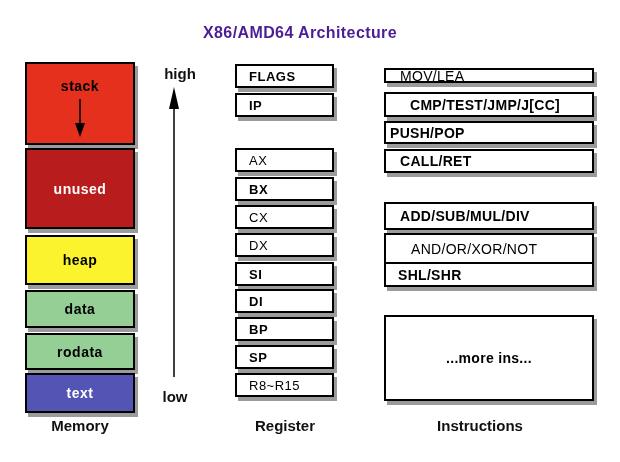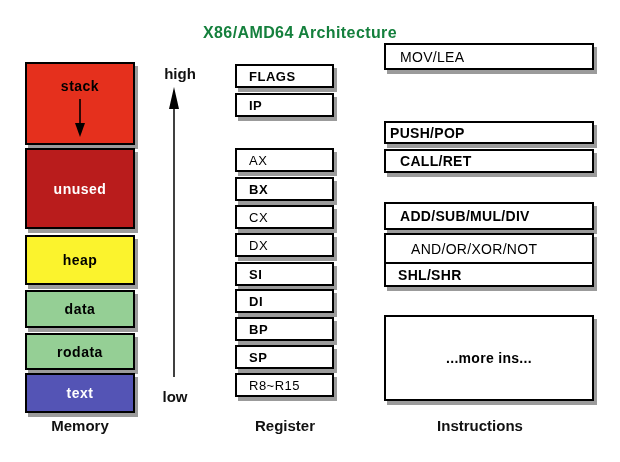--- a/index.html
+++ b/index.html
@@ -1,19 +1,19 @@
 <!DOCTYPE html>
 <html><head>
 <meta charset="utf-8">
 <style>
   html,body{margin:0;padding:0;}
   body{font-family:"Liberation Sans","DejaVu Sans",sans-serif;background:#fff;}
   .stage{position:relative;width:620px;height:462px;background:#ffffff;overflow:hidden;}
   .title{position:absolute;top:24px;left:300px;transform:translateX(-50%);
-         font-size:16px;font-weight:bold;letter-spacing:0.4px;color:#15803d;white-space:nowrap;}
+         font-size:16px;font-weight:bold;letter-spacing:0.4px;color:#4c1d95;white-space:nowrap;}
   .box{position:absolute;box-sizing:border-box;border:2px solid #000;background:#fff;
        box-shadow:3px 4px 0 #9b9b9b;}
   .mem{left:25px;width:110px;display:flex;align-items:center;justify-content:center;
        font-weight:bold;font-size:14px;letter-spacing:0.5px;}
   .mem-stack{flex-direction:column;justify-content:flex-start;padding-top:14px;}
   .reg{left:235px;width:99px;height:24px;font-size:13px;display:flex;align-items:center;
        padding-left:12px;letter-spacing:0.5px;}
   .ins{left:384px;width:210px;font-size:14px;display:flex;align-items:center;letter-spacing:0.3px;}
   .b{font-weight:bold;}
   .r{font-weight:normal;}
@@ -99,22 +99,25 @@
     </div>
   <div class="box reg b" style="top:345px;">
       <span>SP</span>
     </div>
   <div class="box reg r" style="top:373px;">
       <span>R8~R15</span>
     </div>
 
   <div class="caption" style="top:417px;left:235px;width:100px;">Register</div>
 
-  <div class="box ins r" style="top:43px;height:27px;padding-left:14px;">
+  <div class="box ins r" style="top:68px;height:15px;padding-left:14px;">
       <span>MOV/LEA</span>
+    </div>
+  <div class="box ins b" style="top:92px;height:25px;padding-left:24px;">
+      <span>CMP/TEST/JMP/J[CC]</span>
     </div>
   <div class="box ins b" style="top:121px;height:23px;padding-left:4px;">
       <span>PUSH/POP</span>
     </div>
   <div class="box ins b" style="top:149px;height:24px;padding-left:14px;">
       <span>CALL/RET</span>
     </div>
   <div class="box ins b" style="top:202px;height:28px;padding-left:14px;">
       <span>ADD/SUB/MUL/DIV</span>
     </div>

